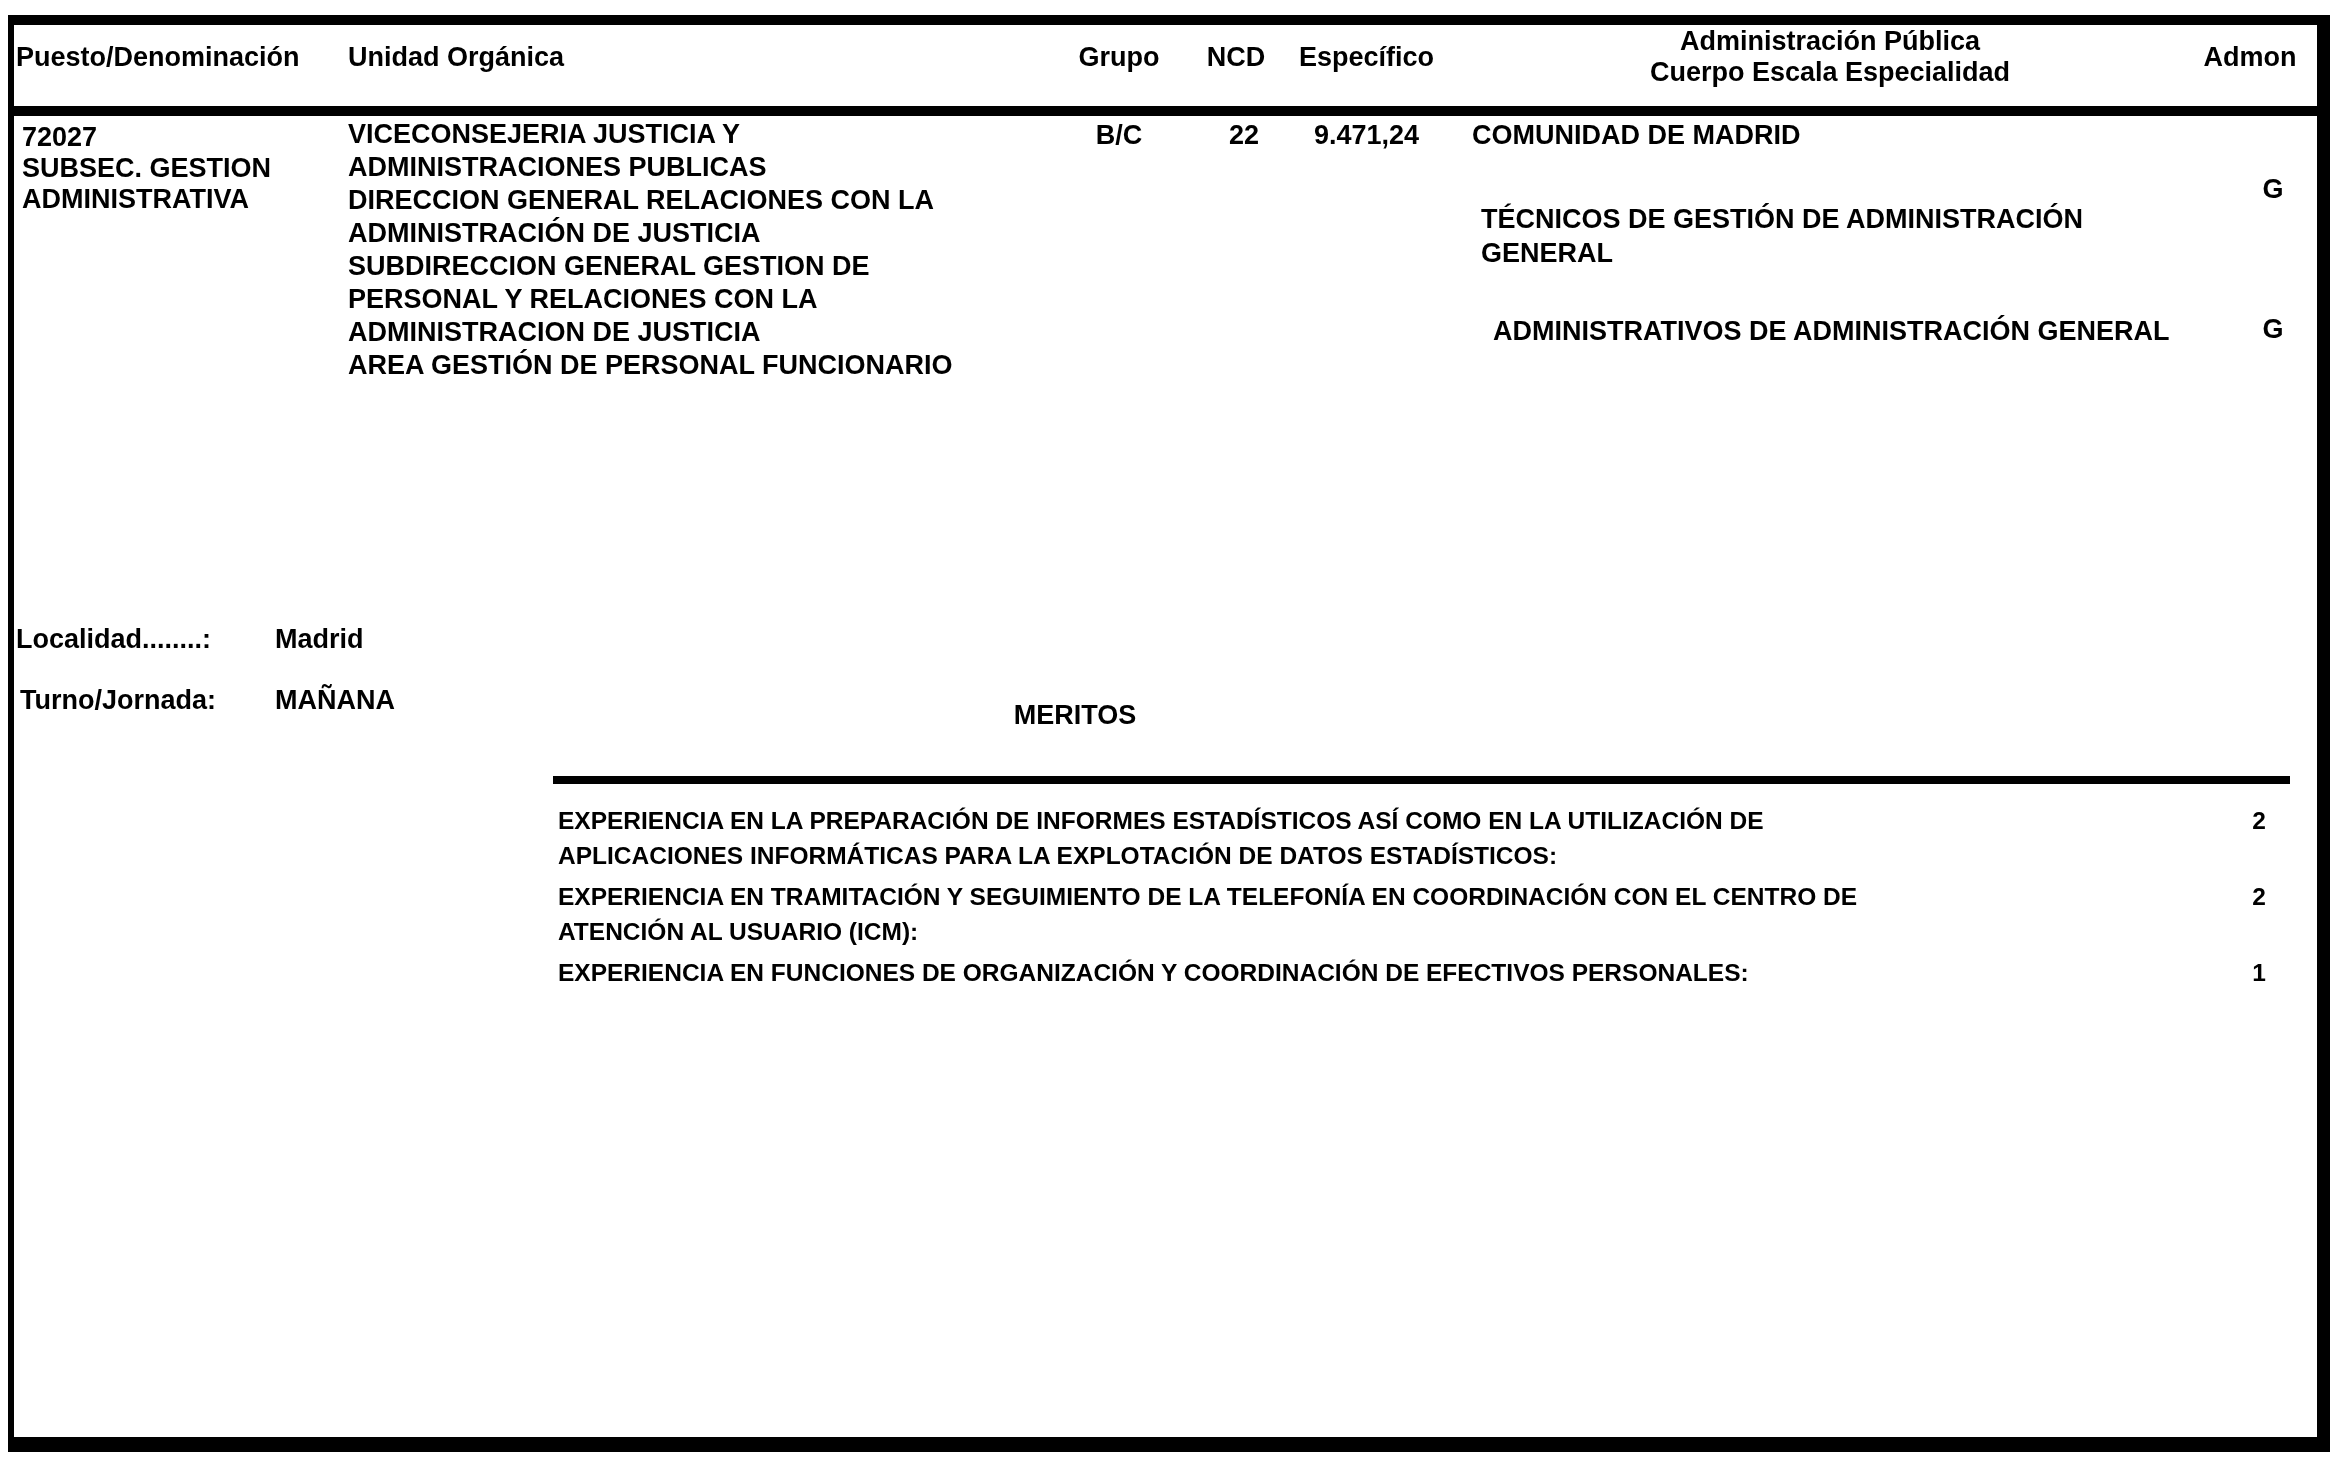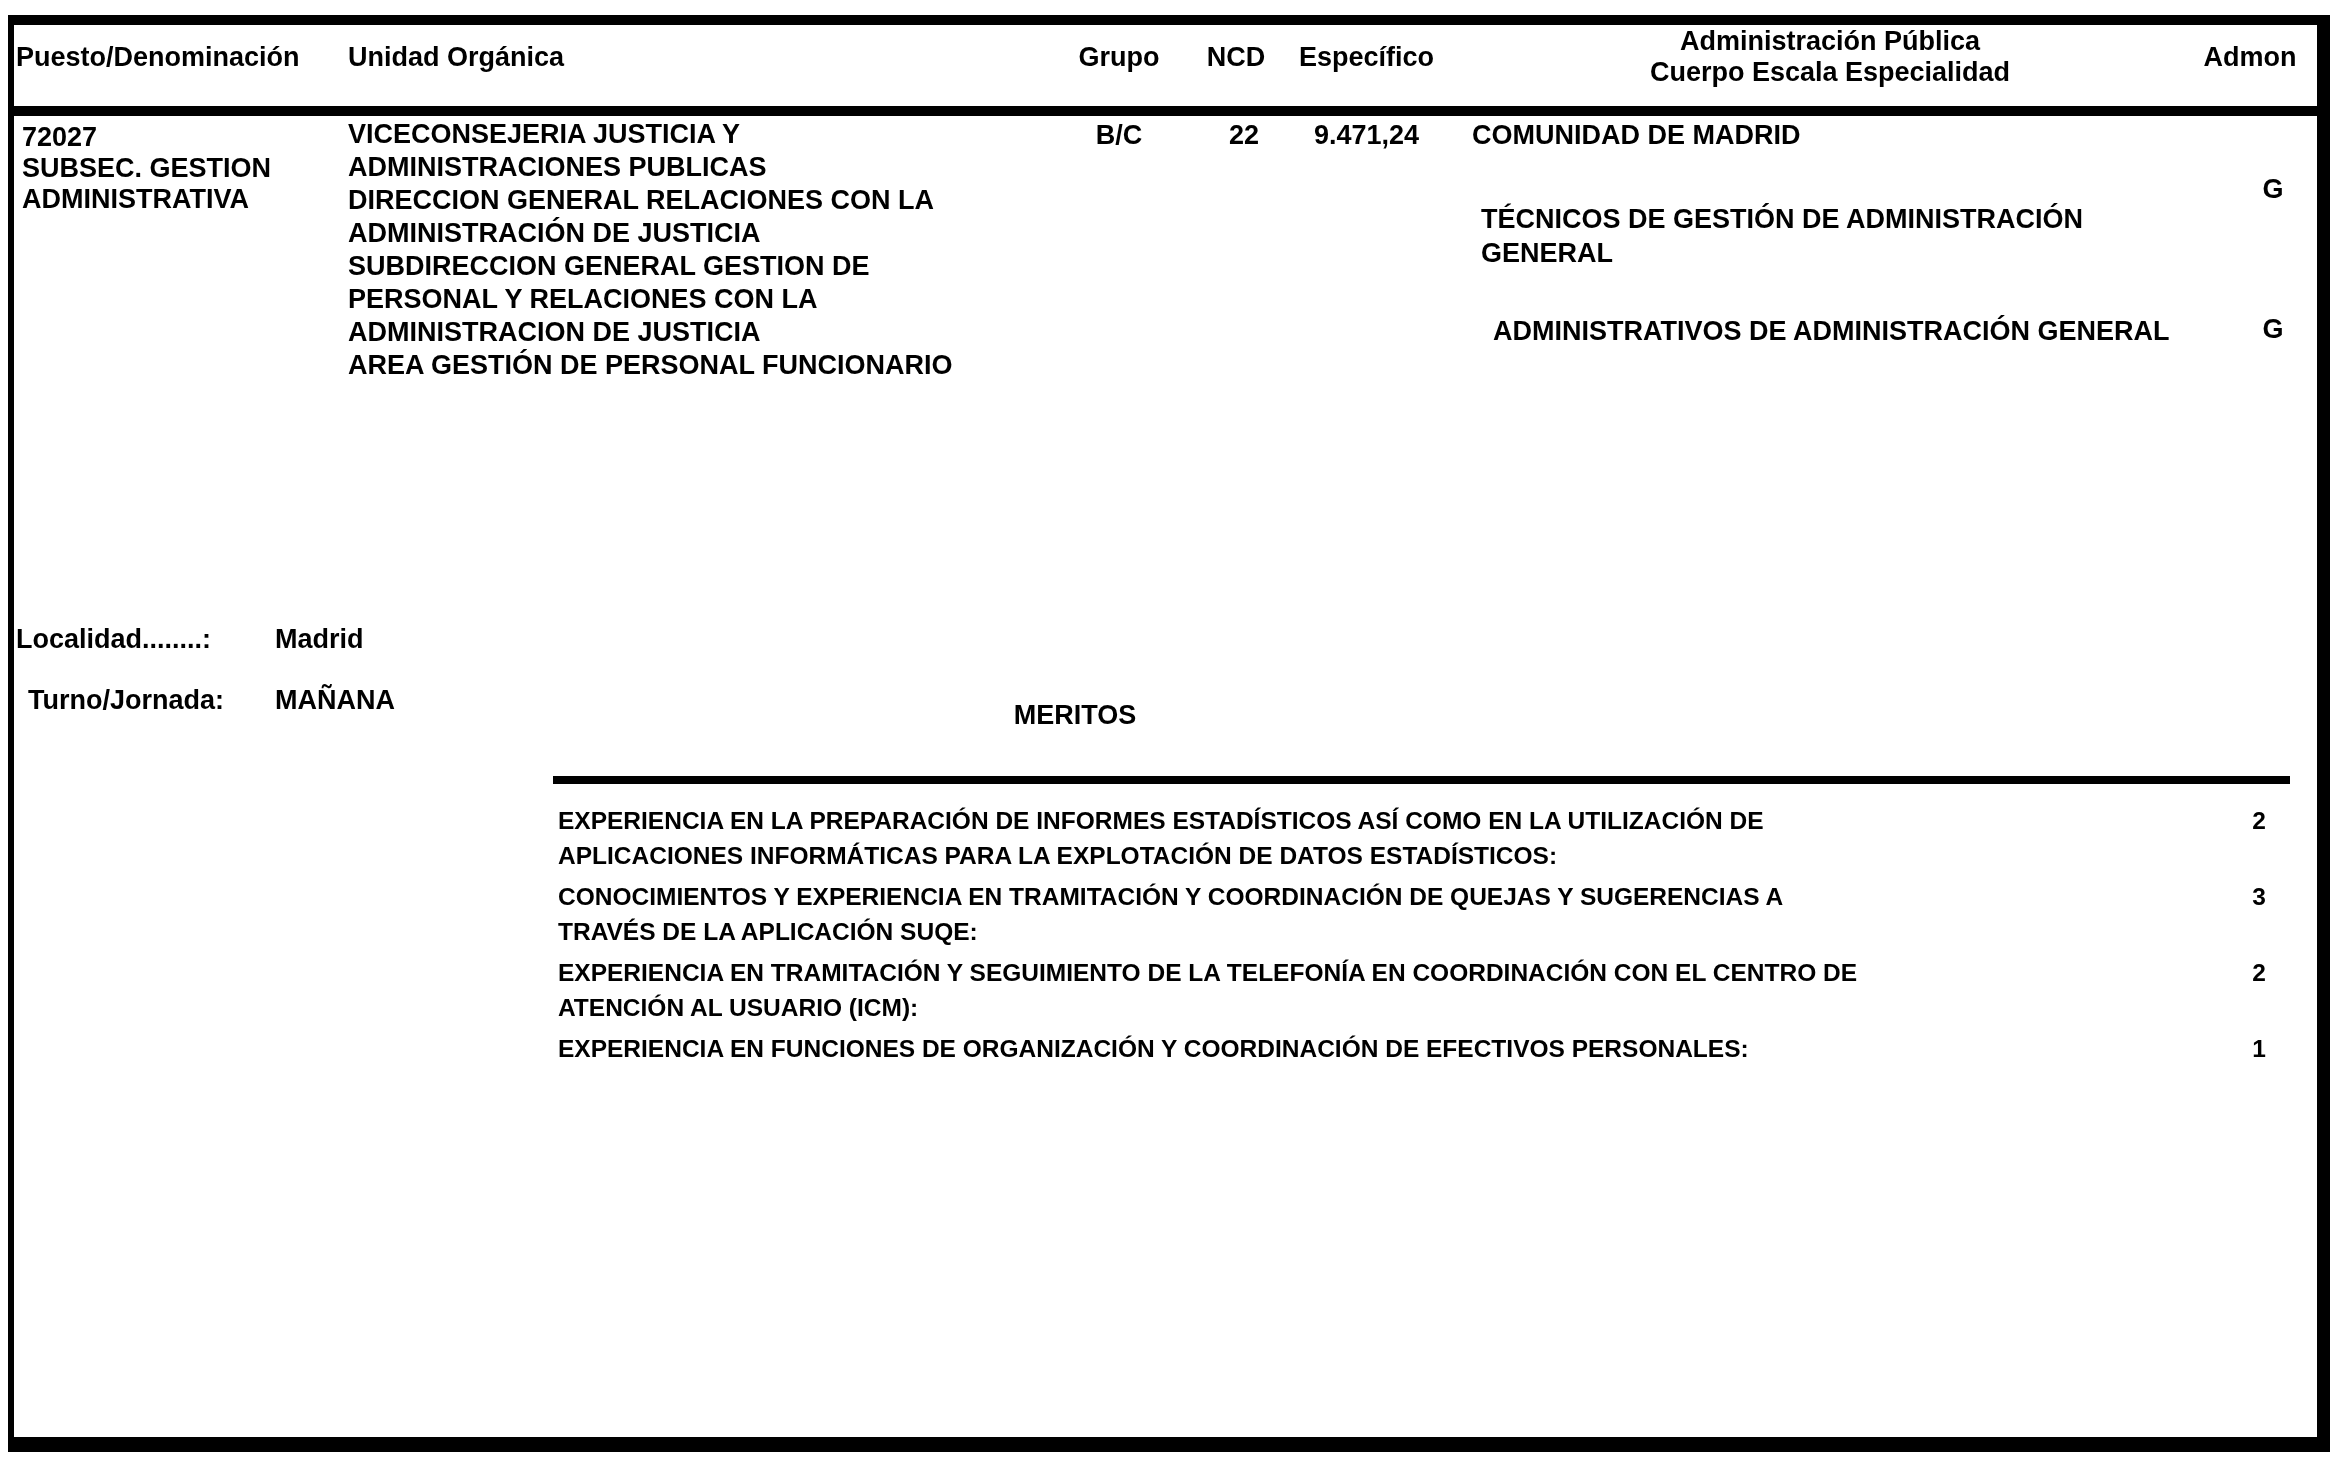--- a/index.html
+++ b/index.html
@@ -59,21 +59,21 @@
   .c-ncd         { left: 1194px; top: 120px; width: 100px; text-align: center; }
   .c-esp         { left: 1294px; top: 120px; width: 145px; text-align: center; }
   .c-admin       { left: 1472px; top: 120px; }
   .c-cuerpo1     { left: 1481px; top: 174px; width: 780px; line-height: 34px; margin-top: 28px; }
   .c-cuerpo1-g   { left: 2250px; top: 174px; width: 46px; text-align: center; }
   .c-cuerpo2     { left: 1493px; top: 314px; width: 800px; line-height: 34px; }
   .c-cuerpo2-g   { left: 2250px; top: 314px; width: 46px; text-align: center; }
 
   .l-localidad   { left: 16px;  top: 624px; font-size: 27px; }
   .v-localidad   { left: 275px; top: 624px; font-size: 27px; }
-  .l-turno       { left: 28px;  top: 685px; font-size: 27px; }
+  .l-turno       { left: 20px;  top: 685px; font-size: 27px; }
   .v-turno       { left: 275px; top: 685px; font-size: 27px; }
 
   .meritos-title { left: 950px; top: 700px; width: 250px; text-align: center; font-size: 27px; }
 
   .meritos-list {
     position: absolute;
     left: 558px; top: 803px;
     width: 1712px;
   }
   .merit-item {
@@ -144,25 +144,20 @@
 <div class="abs meritos-title">MERITOS</div>
 <div class="meritos-rule"></div>
 
 <div class="meritos-list">
   <div class="merit-item">
     <div class="merit-text">EXPERIENCIA EN LA PREPARACIÓN DE INFORMES ESTADÍSTICOS ASÍ COMO EN LA UTILIZACIÓN DE
 APLICACIONES INFORMÁTICAS PARA LA EXPLOTACIÓN DE DATOS ESTADÍSTICOS:</div>
     <div class="merit-points">2</div>
   </div>
   <div class="merit-item">
-    <div class="merit-text">CONOCIMIENTOS Y EXPERIENCIA EN TRAMITACIÓN Y COORDINACIÓN DE QUEJAS Y SUGERENCIAS A
-TRAVÉS DE LA APLICACIÓN SUQE:</div>
-    <div class="merit-points">3</div>
-  </div>
-  <div class="merit-item">
     <div class="merit-text">EXPERIENCIA EN TRAMITACIÓN Y SEGUIMIENTO DE LA TELEFONÍA EN COORDINACIÓN CON EL CENTRO DE
 ATENCIÓN AL USUARIO (ICM):</div>
     <div class="merit-points">2</div>
   </div>
   <div class="merit-item">
     <div class="merit-text">EXPERIENCIA EN FUNCIONES DE ORGANIZACIÓN Y COORDINACIÓN DE EFECTIVOS PERSONALES:</div>
     <div class="merit-points">1</div>
   </div>
 </div>
 

